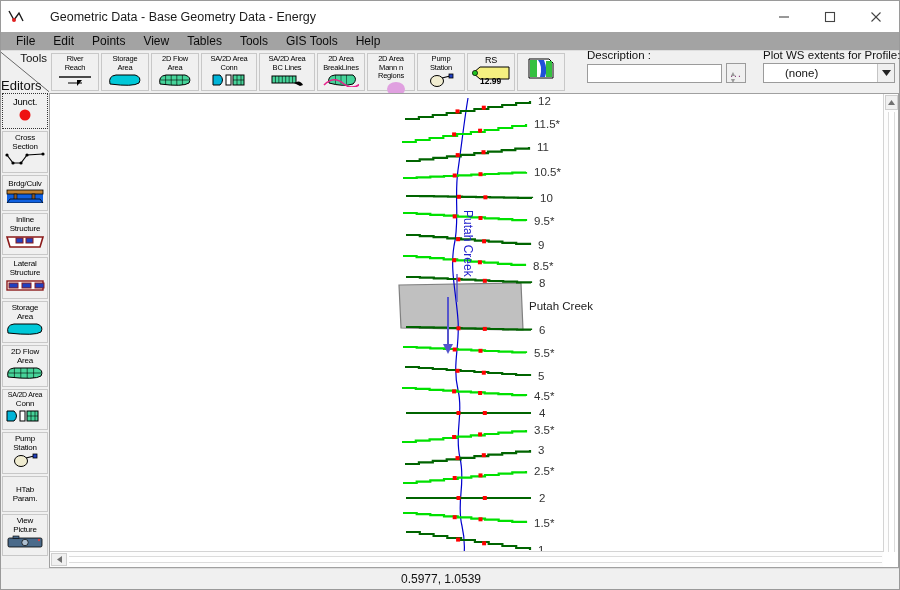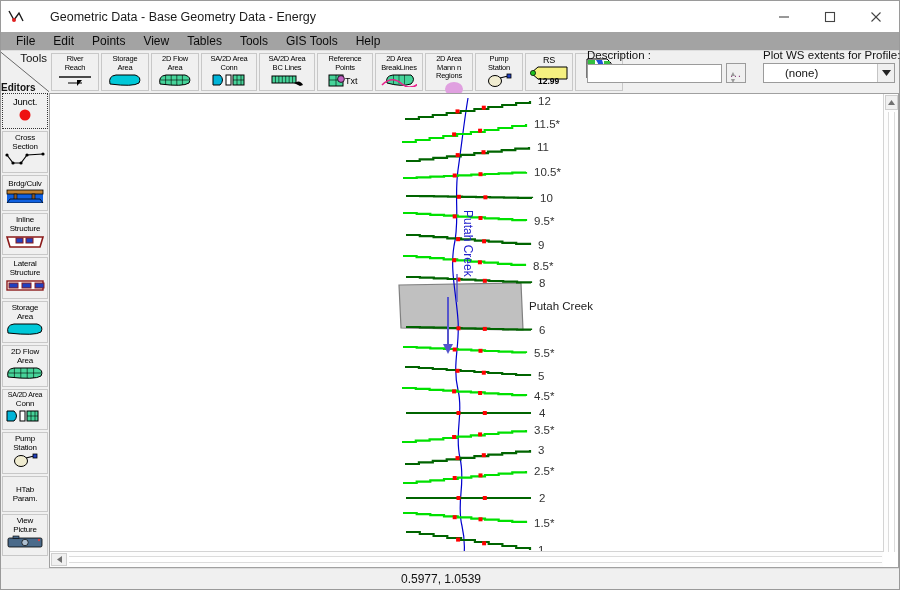--- a/index.html
+++ b/index.html
@@ -53,21 +53,21 @@
     position: absolute; left: 0; top: 0; width: 48px; height: 42px;
     overflow: hidden;
   }
   #corner-cell .diag {
     position: absolute; left: -6px; top: -4px; width: 62px; height: 52px;
   }
   #corner-tools {
     position: absolute; right: 2px; top: 1px; font-size: 11.5px; color: #111;
   }
   #corner-editors {
-    position: absolute; left: 0px; bottom: 0px; font-size: 10px; color: #111; font-weight: bold;
+    position: absolute; left: 0px; bottom: 0px; font-size: 13px; color: #111;
   }
 
   .tgroup { position: absolute; top: 2px; display: flex; gap: 0px; }
   .tbtn {
     width: 48px; height: 38px;
     background: #f0f0f0;
     border: 1px solid #c8c8c8;
     margin-right: 2px;
     display: flex; flex-direction: column; align-items: center; justify-content: flex-start;
     padding-top: 1px;
@@ -284,31 +284,20 @@
           <div class="tlab">BC Lines</div>
           <div class="ticon"><svg width="36" height="14" viewBox="0 0 36 14">
               <rect x="3" y="3" width="24" height="7" fill="#46d49a" stroke="#000" stroke-width="1"></rect>
               <line x1="6.428571428571429" y1="3" x2="6.428571428571429" y2="10" stroke="#000" stroke-width="0.6"></line>
               <line x1="9.857142857142858" y1="3" x2="9.857142857142858" y2="10" stroke="#000" stroke-width="0.6"></line>
               <line x1="13.285714285714286" y1="3" x2="13.285714285714286" y2="10" stroke="#000" stroke-width="0.6"></line>
               <line x1="16.714285714285715" y1="3" x2="16.714285714285715" y2="10" stroke="#000" stroke-width="0.6"></line>
               <line x1="20.142857142857142" y1="3" x2="20.142857142857142" y2="10" stroke="#000" stroke-width="0.6"></line>
               <line x1="23.571428571428573" y1="3" x2="23.571428571428573" y2="10" stroke="#000" stroke-width="0.6"></line>
               <path d="M25,10 q6,-4 9,2 l-3,1 z" fill="#000"></path>
-            </svg></div>
-        </div>
-        <div class="tbtn wide">
-          <div class="tlab">Reference</div>
-          <div class="tlab">Points</div>
-          <div class="ticon"><svg width="36" height="14" viewBox="0 0 36 14">
-              <rect x="2" y="2" width="14" height="11" fill="#46d49a" stroke="#000" stroke-width="1"></rect>
-              <line x1="9" y1="2" x2="9" y2="13" stroke="#000" stroke-width="0.6"></line>
-              <line x1="2" y1="7" x2="16" y2="7" stroke="#000" stroke-width="0.6"></line>
-              <circle cx="14" cy="6" r="3.4" fill="#c060c0" stroke="#000" stroke-width="0.8"></circle>
-              <text x="18" y="11" font-size="9" font-family="&quot;Liberation Sans&quot;, sans-serif" fill="#000">Txt</text>
             </svg></div>
         </div>
         <div class="tbtn">
           <div class="tlab">2D Area</div>
           <div class="tlab">BreakLines</div>
           <div class="ticon"><svg width="36" height="14" viewBox="0 0 36 14">
               <path d="M6,10 Q4,3 12,2 L30,2 Q35,6 30,11 Q20,14 6,10 Z" fill="#46d49a" stroke="#000" stroke-width="1"></path>
               <line x1="12.5" y1="2" x2="12.5" y2="11" stroke="#000" stroke-width="0.5"></line>
               <line x1="18" y1="2" x2="18" y2="11" stroke="#000" stroke-width="0.5"></line>
               <line x1="23.5" y1="2" x2="23.5" y2="11" stroke="#000" stroke-width="0.5"></line>

